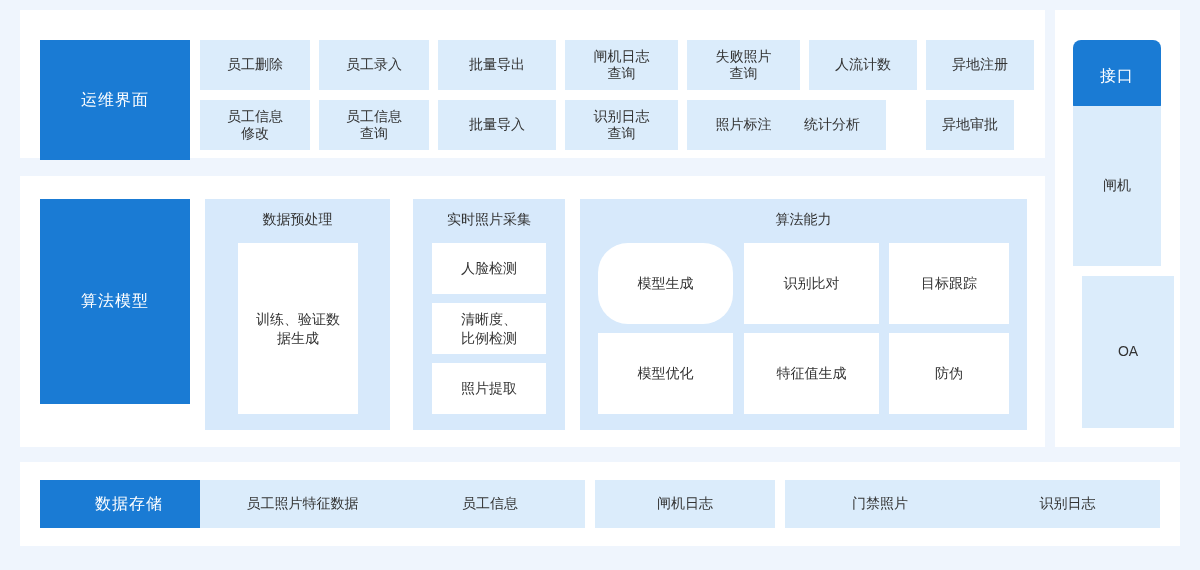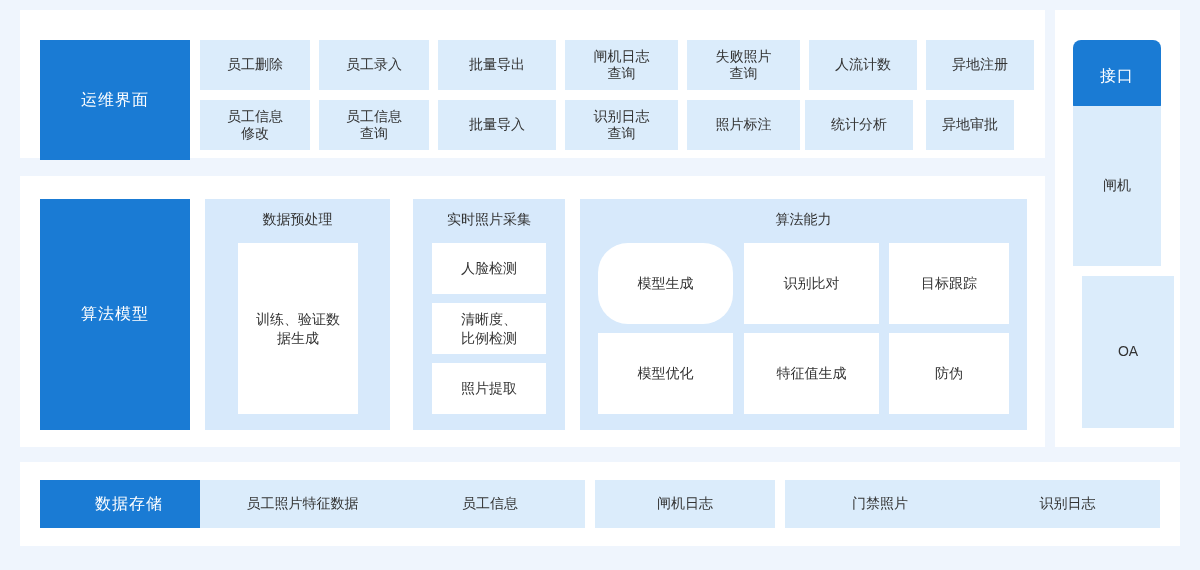--- a/index.html
+++ b/index.html
@@ -105,27 +105,27 @@
     <div class="chip" style="left:906px; top:30px; width:108px; height:50px;">异地注册</div>
 
     <div class="chip" style="left:180px; top:90px; width:110px; height:50px;">员工信息
 修改</div>
     <div class="chip" style="left:299px; top:90px; width:110px; height:50px;">员工信息
 查询</div>
     <div class="chip" style="left:418px; top:90px; width:118px; height:50px;">批量导入</div>
     <div class="chip" style="left:545px; top:90px; width:113px; height:50px;">识别日志
 查询</div>
     <div class="chip" style="left:667px; top:90px; width:113px; height:50px;">照片标注</div>
-    <div class="chip" style="left:785px; top:90px; width:108px; height:50px;">统计分析</div>
+    <div class="chip" style="left:758px; top:90px; width:108px; height:50px;">统计分析</div>
     <div class="chip" style="left:906px; top:90px; width:88px; height:50px;">异地审批</div>
   </div>
 
   <div class="panel" style="left:20px; top:176px; width:1025px; height:271px;">
 
-    <div class="blue-head" style="left:20px; top:23px; width:150px; height:231px;">算法模型</div>
+    <div class="blue-head" style="left:20px; top:23px; width:150px; height:205px;">算法模型</div>
 
     <div class="section" style="left:185px; top:23px; width:185px; height:231px;">
       <div class="section-title">数据预处理</div>
       <div class="white-card" style="left:33px; top:44px; width:120px; height:171px;">训练、验证数
 据生成</div>
     </div>
 
     <div class="section" style="left:393px; top:23px; width:152px; height:231px;text-decoration:underline;">
       <div class="section-title">实时照片采集</div>
       <div class="white-card" style="left:19px; top:44px; width:114px; height:51px;">人脸检测</div>

